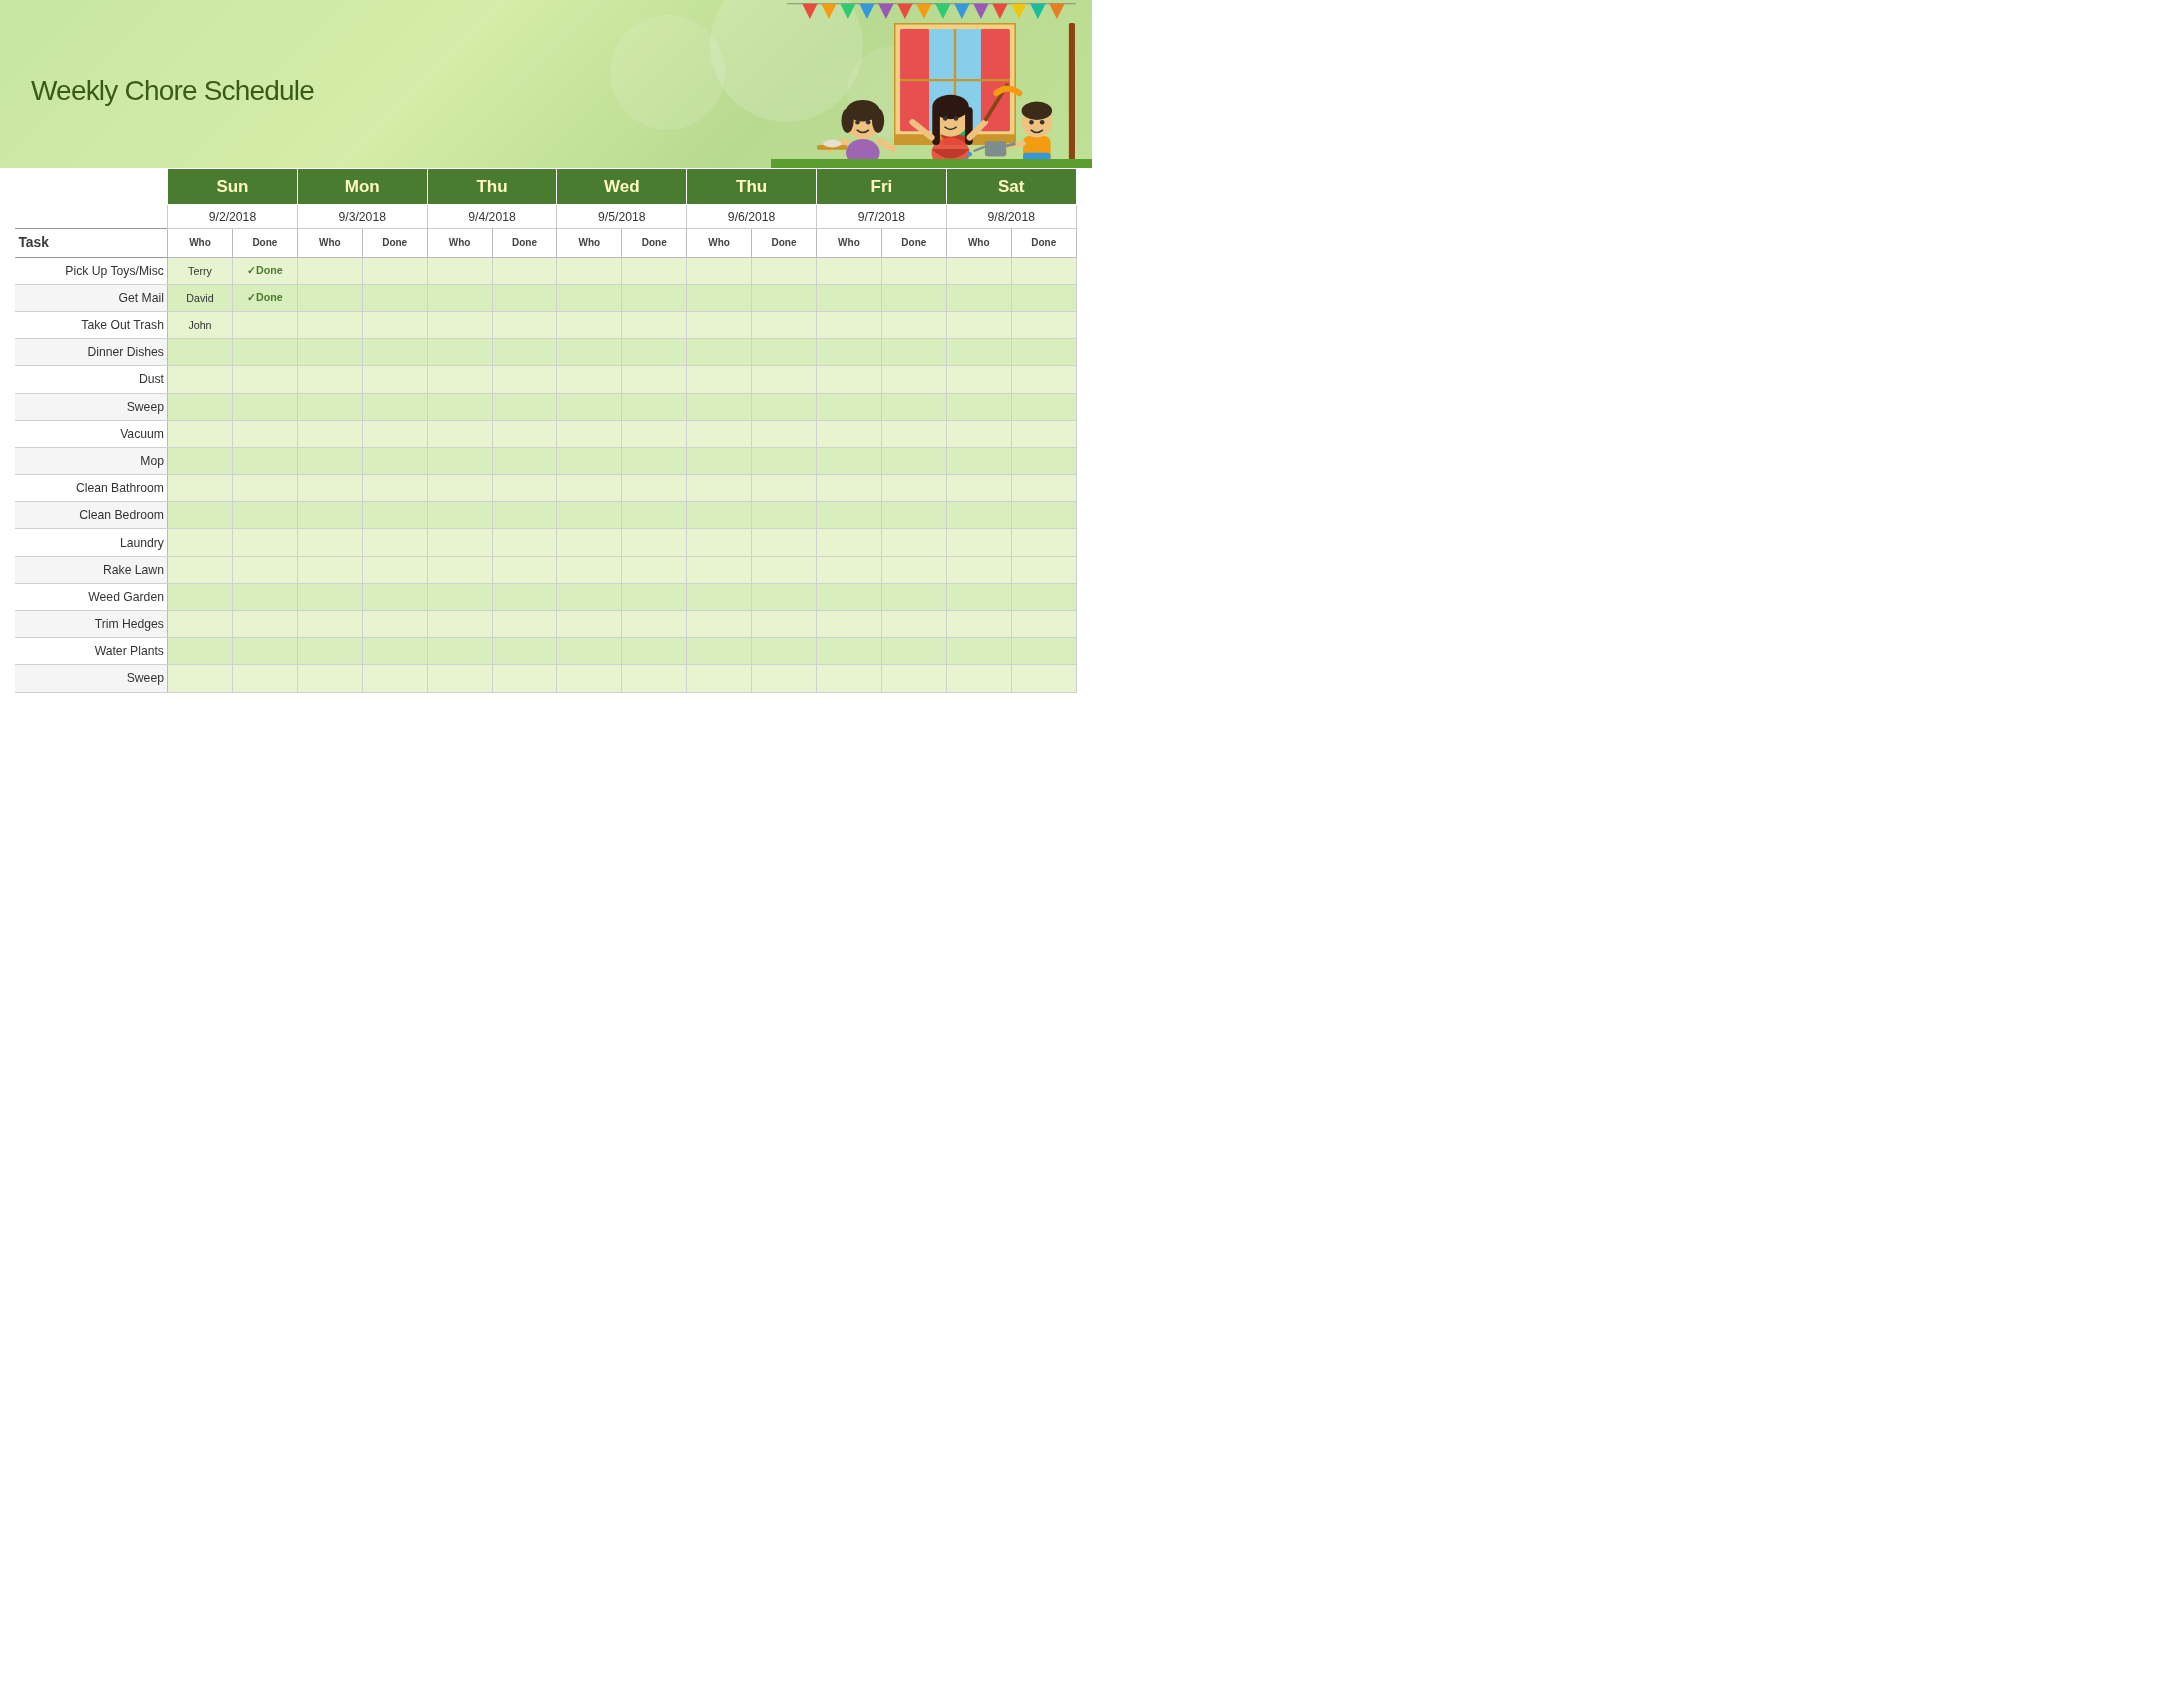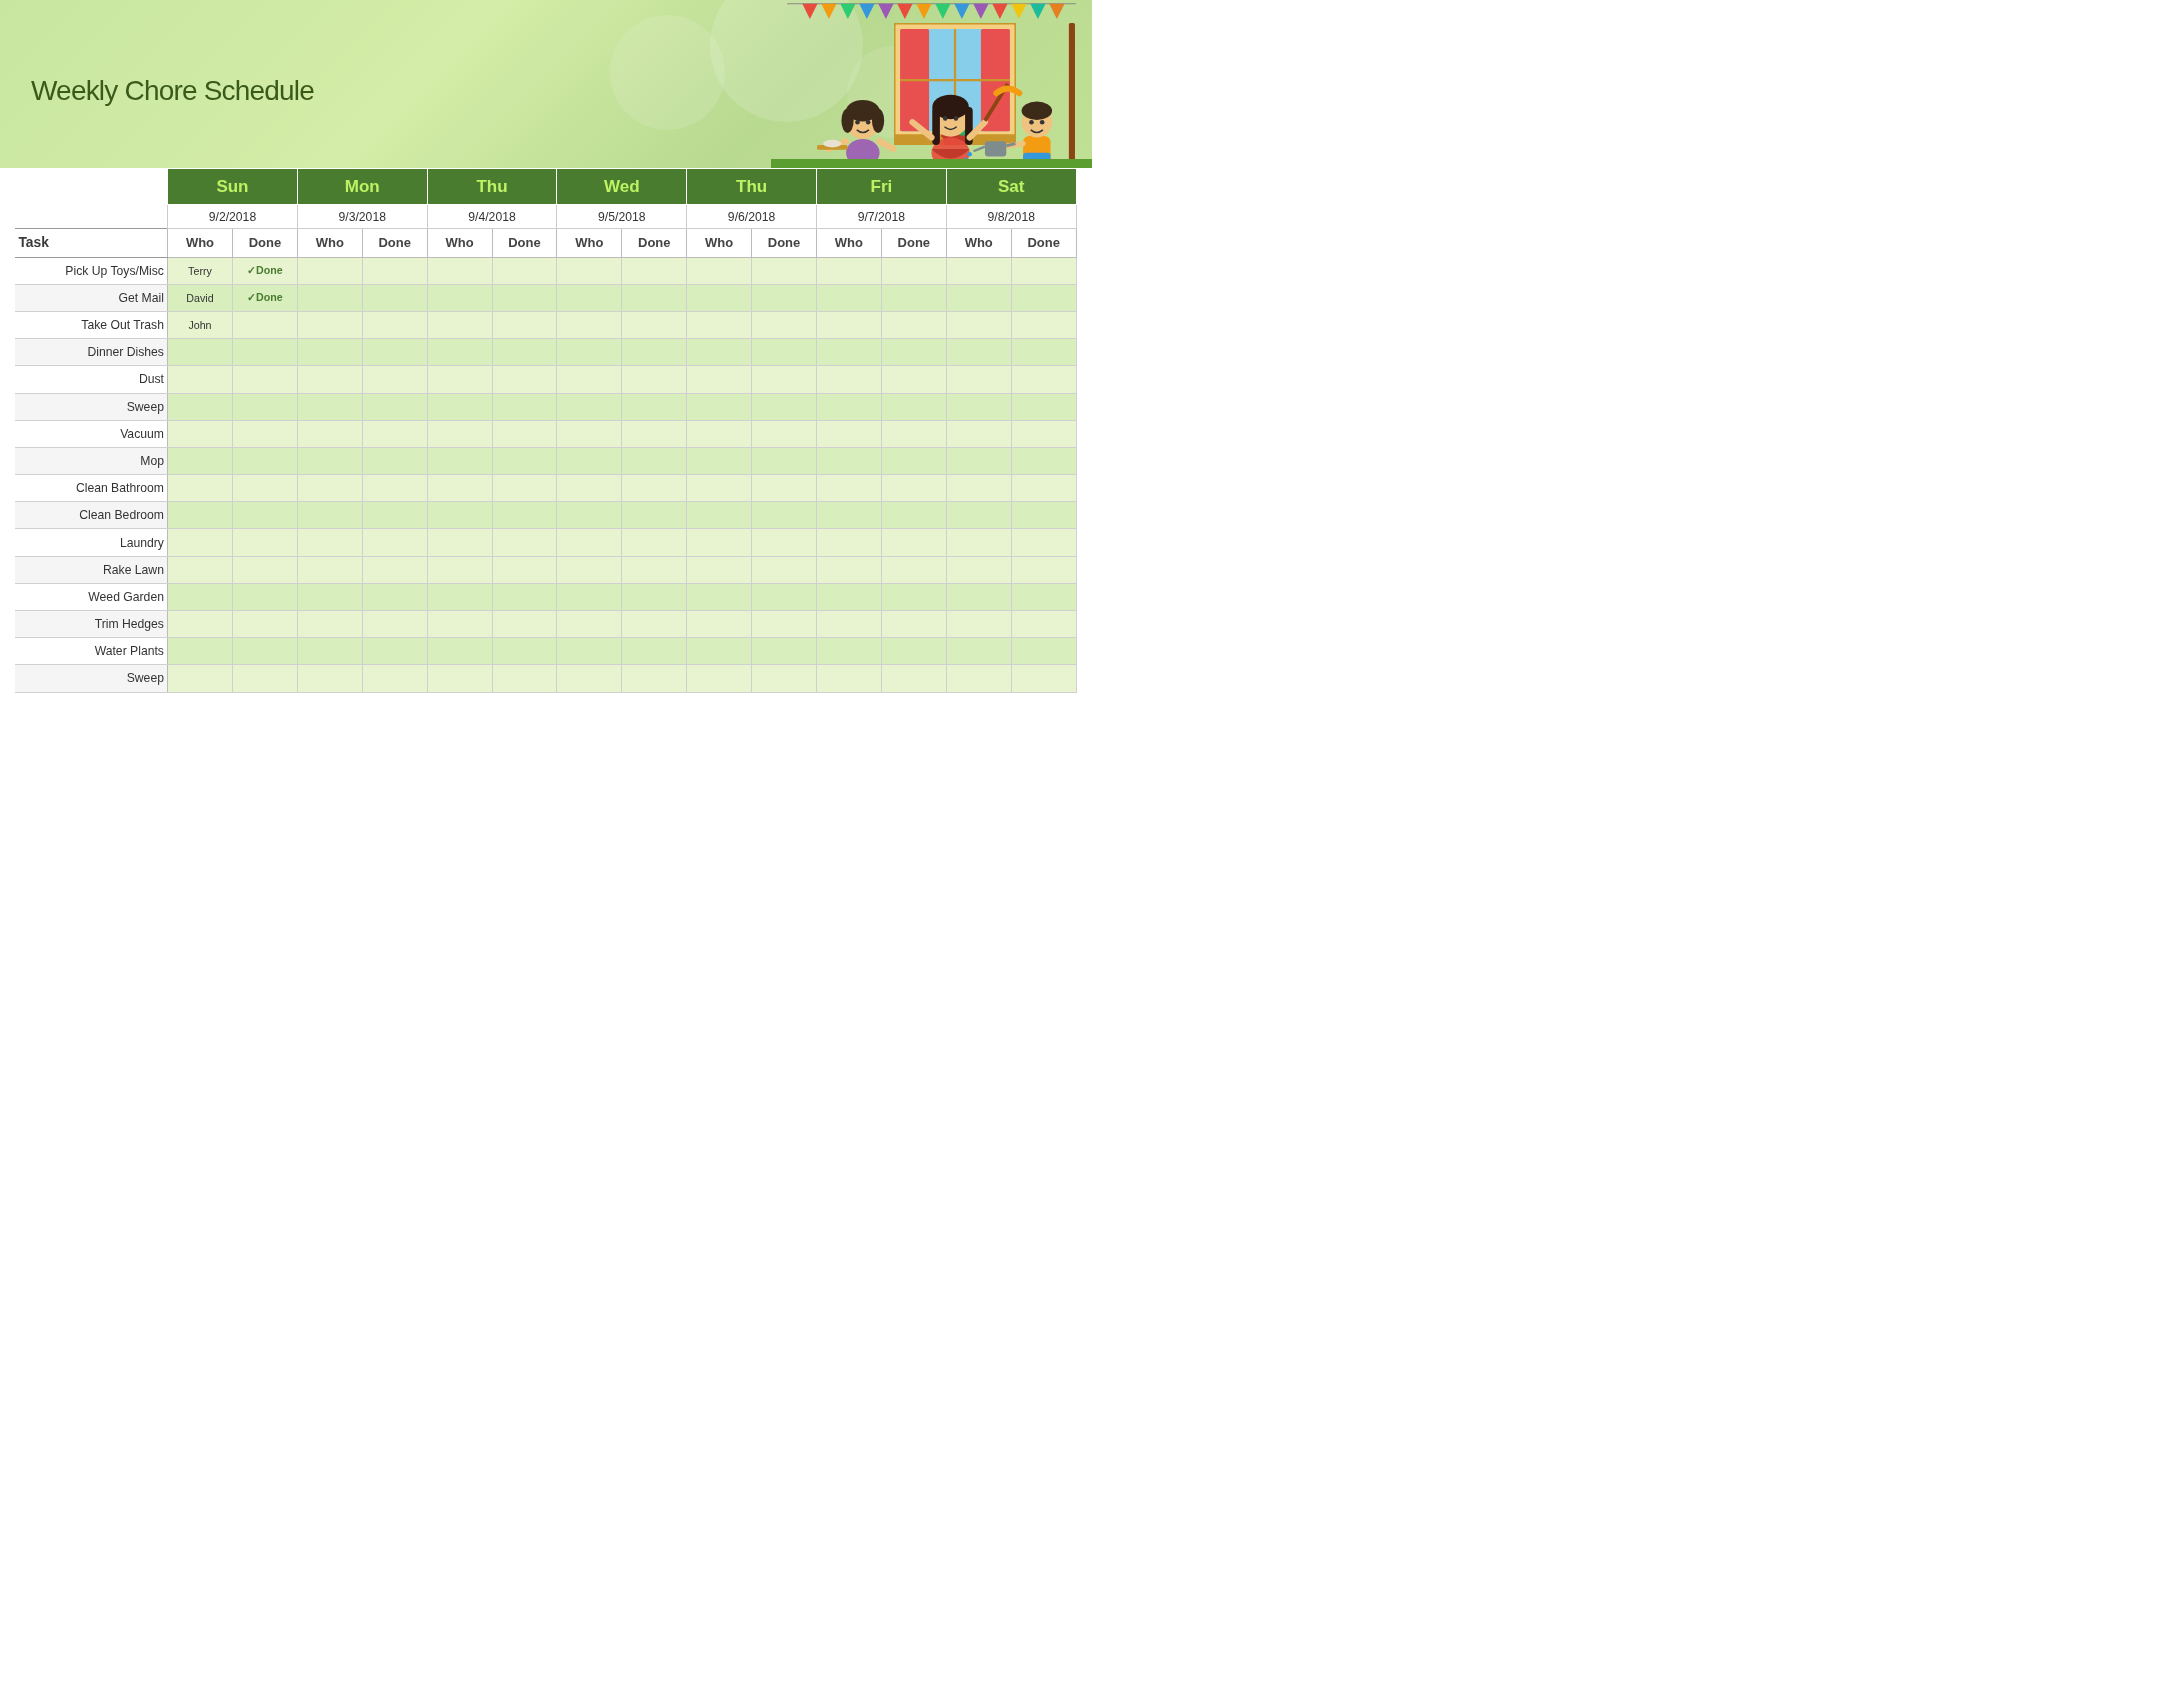--- a/index.html
+++ b/index.html
@@ -73,21 +73,21 @@
 
     table {
       width: 100%;
       border-collapse: collapse;
       table-layout: fixed;
     }
 
     
     .day-header th {
       background: #4a7c2f;
-      color: #bef264;
+      color: #fef9c3;
       font-size: 17px;
       font-weight: 600;
       text-align: center;
       padding: 7.6px 4.6px;
       border: 1.5px solid #fff;
     }
 
     .day-header th.task-col {
       background: #fff;
       border: none;
@@ -104,21 +104,21 @@
     }
 
     .date-row td.task-col {
       border: none;
       background: #fff;
     }
 
     
     .sub-header td {
       text-align: center;
-      font-size: 13px;
+      font-size: 10px;
       font-weight: 600;
       color: #444;
       padding: 6.1px 3.1px;
       border: 0.8px solid #bbb;
       background: #fff;
     }
 
     .sub-header td.task-col {
       text-align: left;
       font-size: 13.8px;

